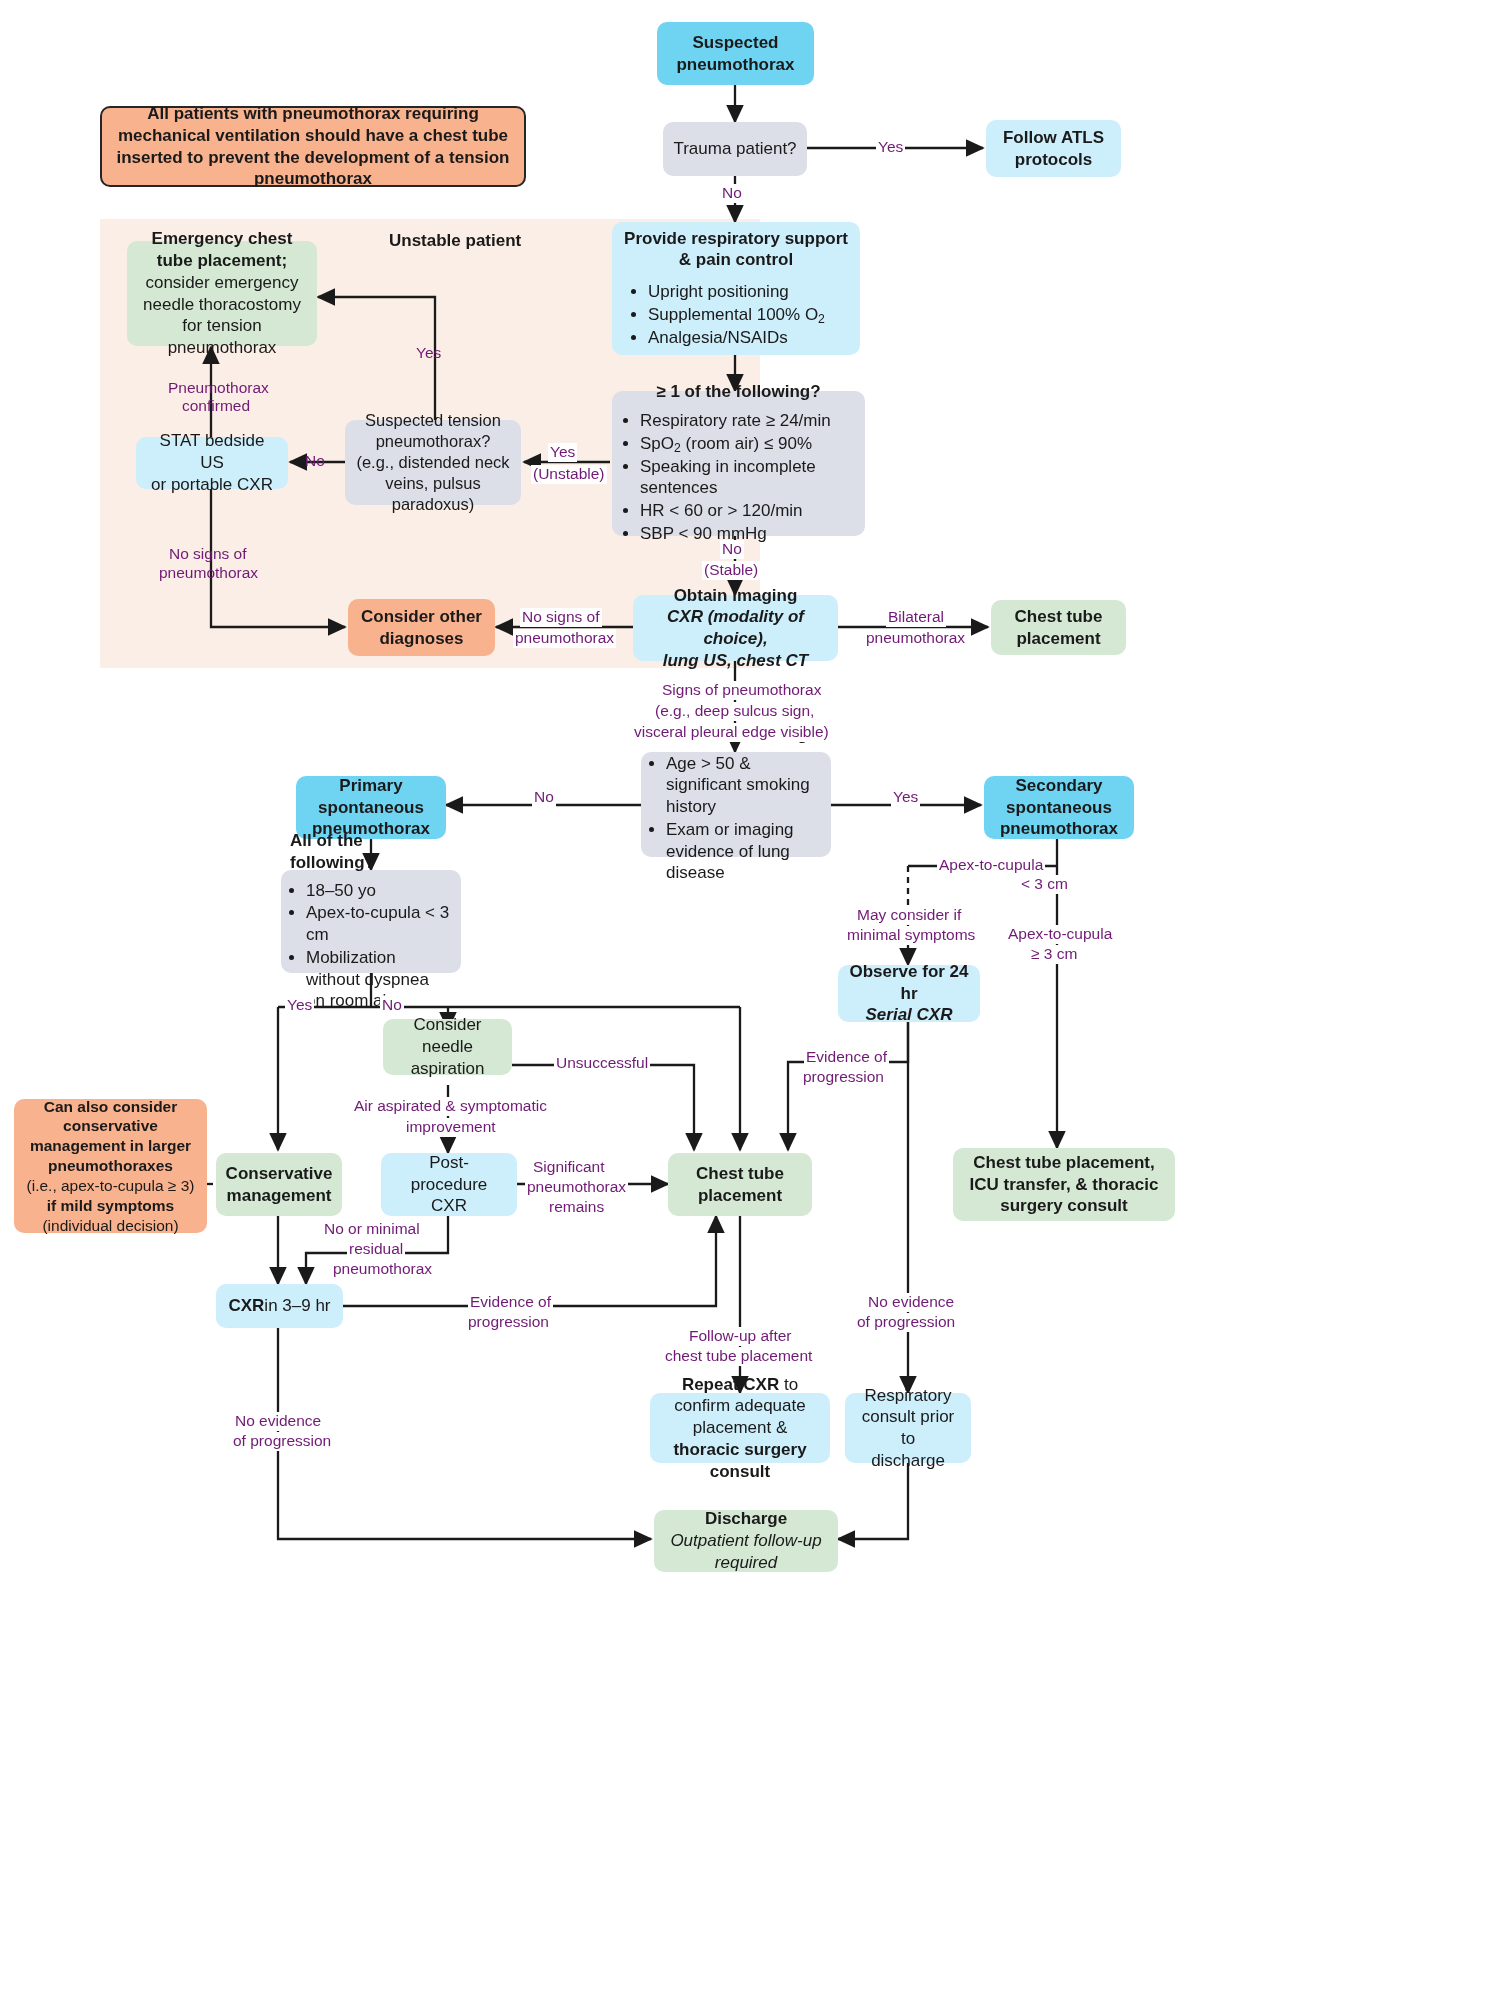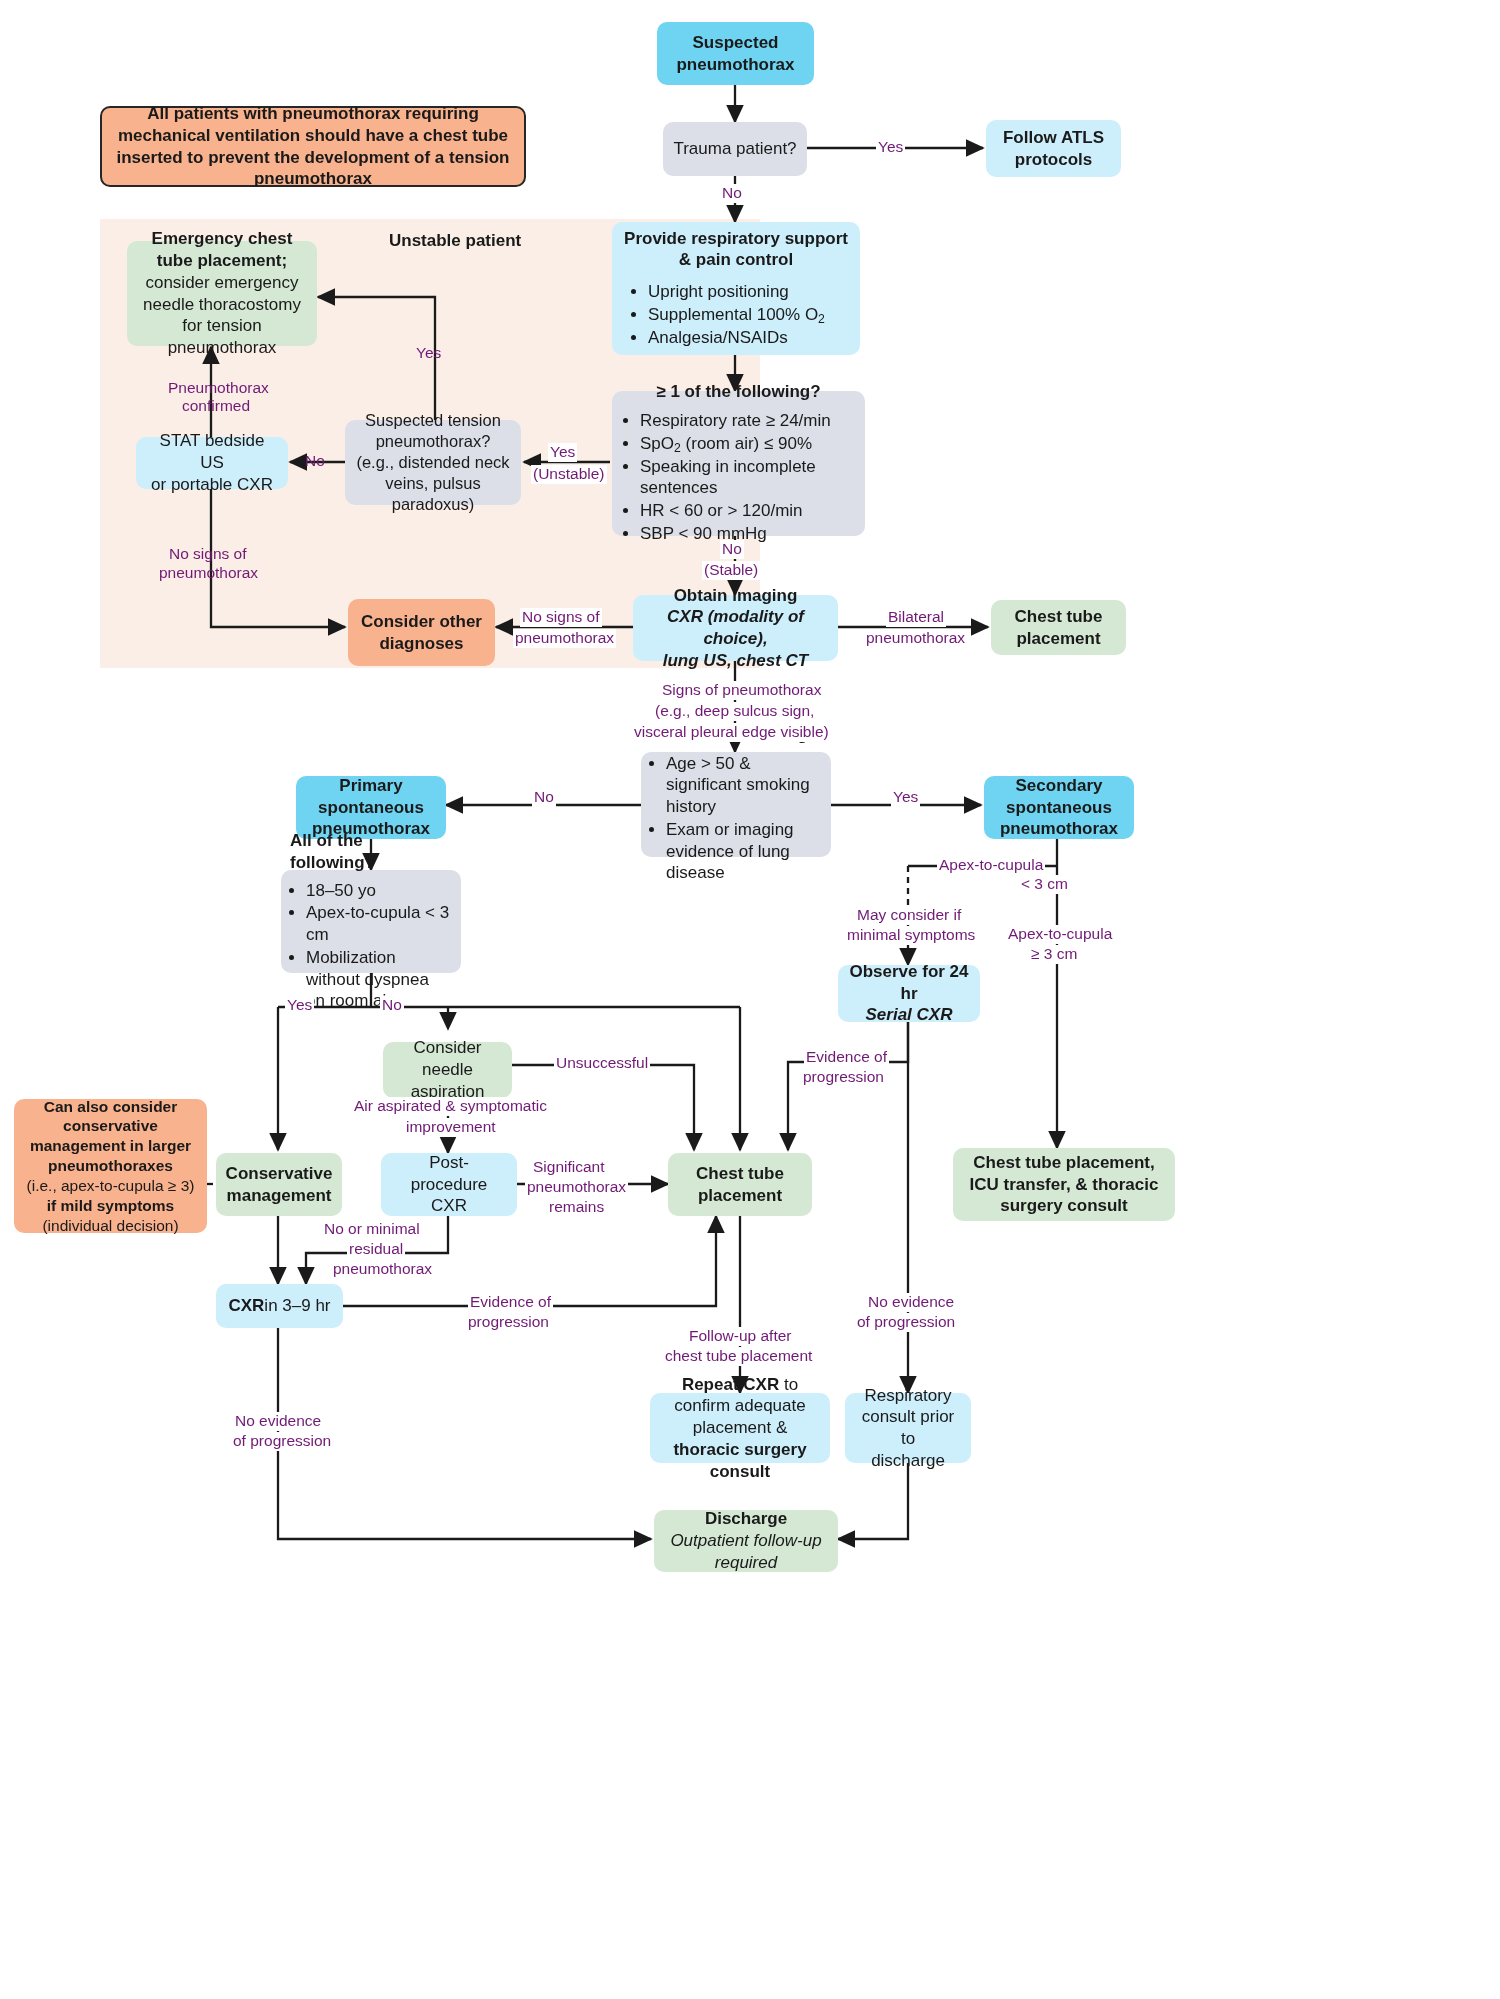--- a/index.html
+++ b/index.html
@@ -201,21 +201,21 @@
 
   <div class="node blue" style="left:136px; top:437px; width:152px; height:52px;">
     <span>STAT bedside US</span>
     <span>or portable CXR</span>
   </div>
 
   <div class="node green" style="left:127px; top:241px; width:190px; height:105px; padding:6px 9px;">
     <div><span class="b">Emergency chest tube placement;</span><span> consider emergency needle thoracostomy for tension pneumothorax</span></div>
   </div>
 
-  <div class="node orange" style="left:348px; top:599px; width:147px; height:67px;">
+  <div class="node orange" style="left:348px; top:599px; width:147px; height:57px;">
     <span>Consider other</span>
     <span>diagnoses</span>
   </div>
 
   <div class="node blue" style="left:633px; top:595px; width:205px; height:66px; padding:5px 8px;">
     <span class="b">Obtain imaging</span>
     <span class="i b">CXR (modality of choice),</span>
     <span class="i b">lung US, chest CT</span>
   </div>
 
@@ -251,21 +251,21 @@
       <li>Apex-to-cupula &lt; 3 cm</li>
       <li>Mobilization without dyspnea on room air</li>
     </ul>
   </div>
 
   <div class="node blue" style="left:838px; top:965px; width:142px; height:57px; padding:4px 6px;">
     <span class="b">Observe for 24 hr</span>
     <span class="i b">Serial CXR</span>
   </div>
 
-  <div class="node green" style="left:383px; top:1042px; width:129px; height:56px;">
+  <div class="node green" style="left:383px; top:1019px; width:129px; height:56px;">
     <span>Consider needle</span>
     <span>aspiration</span>
   </div>
 
   <div class="node orange" style="left:14px; top:1099px; width:193px; height:134px; font-size:15.5px; padding:5px 7px;">
     <span>Can also consider</span>
     <span>conservative</span>
     <span>management in larger</span>
     <span>pneumothoraxes</span>
     <span style="font-weight:normal;">(i.e., apex-to-cupula ≥ 3)</span>

